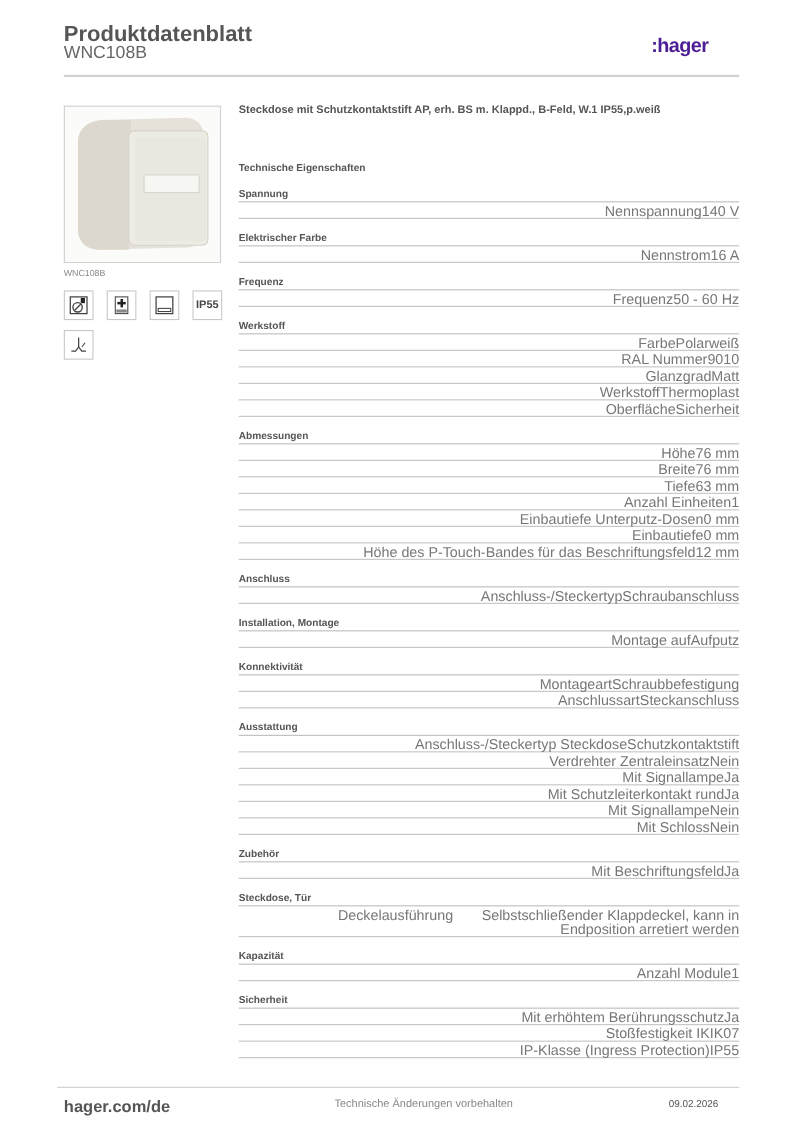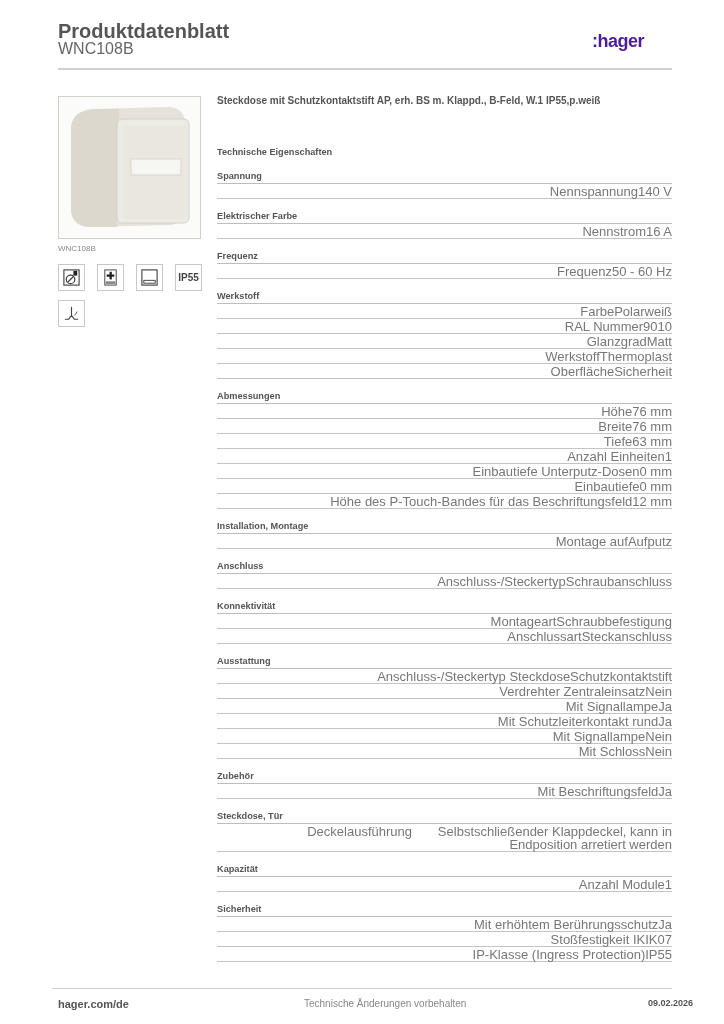--- a/index.html
+++ b/index.html
@@ -16,23 +16,23 @@
   .icon-box svg { width:19px; height:19px; }
   .ip-text { font-size:10px; font-weight:bold; color:#444; }
   .main { position:absolute; left:217px; top:94px; width:455px; }
   .desc { font-size:10px; font-weight:bold; color:#555; line-height:13px; height:13px; }
   .tech-title { font-size:9.2px; font-weight:bold; color:#555; margin-top:39px; line-height:13px; }
   .section { margin-top:11px; }
   .sec-h { font-size:9.2px; font-weight:bold; color:#555; line-height:12px; border-bottom:1px solid #bdbdbd; padding-bottom:1px; }
   .row { display:flex; justify-content:flex-end; font-size:13px; color:#777; line-height:13px; border-bottom:1px solid #c4c4c4; min-height:13px; padding-top:1px; }
   .row .v { text-align:right; max-width:260px; }
   .hr-bottom { position:absolute; left:52px; top:988px; width:620px; height:1px; background:#cfcfcf; }
-  .footer-l { position:absolute; left:58px; top:998px; font-size:11px; font-weight:bold; color:#555; }
+  .footer-l { position:absolute; left:58px; top:998px; font-size:15px; font-weight:bold; color:#555; }
   .footer-c { position:absolute; left:304px; top:998px; font-size:10px; color:#888; }
-  .footer-r { position:absolute; left:648px; top:998px; font-size:9px; font-weight:bold; color:#555; }
+  .footer-r { position:absolute; left:608px; top:998px; font-size:9px; font-weight:normal; color:#555; }
 </style>
 </head>
 <body>
 
 <div class="header-title">Produktdatenblatt</div>
 <div class="header-sub">WNC108B</div>
 <div class="logo">:hager</div>
 <div class="hr-top"></div>
 
 <div class="product-img">
@@ -155,31 +155,31 @@
         <div class="row">
           <span class="k">Einbautiefe</span>
           <span class="v">0 mm</span>
         </div>
         <div class="row">
           <span class="k">Höhe des P-Touch-Bandes für das Beschriftungsfeld</span>
           <span class="v">12 mm</span>
         </div>
       </div>
       <div class="section">
+        <div class="sec-h">Anschluss</div>
+        <div class="row">
+          <span class="k">Anschluss-/Steckertyp</span>
+          <span class="v">Schraubanschluss</span>
+        </div>
+      </div>
+      <div class="section">
         <div class="sec-h">Installation, Montage</div>
         <div class="row">
           <span class="k">Montage auf</span>
           <span class="v">Aufputz</span>
-        </div>
-      </div>
-      <div class="section">
-        <div class="sec-h">Anschluss</div>
-        <div class="row">
-          <span class="k">Anschluss-/Steckertyp</span>
-          <span class="v">Schraubanschluss</span>
         </div>
       </div>
       <div class="section">
         <div class="sec-h">Konnektivität</div>
         <div class="row">
           <span class="k">Montageart</span>
           <span class="v">Schraubbefestigung</span>
         </div>
         <div class="row">
           <span class="k">Anschlussart</span>

